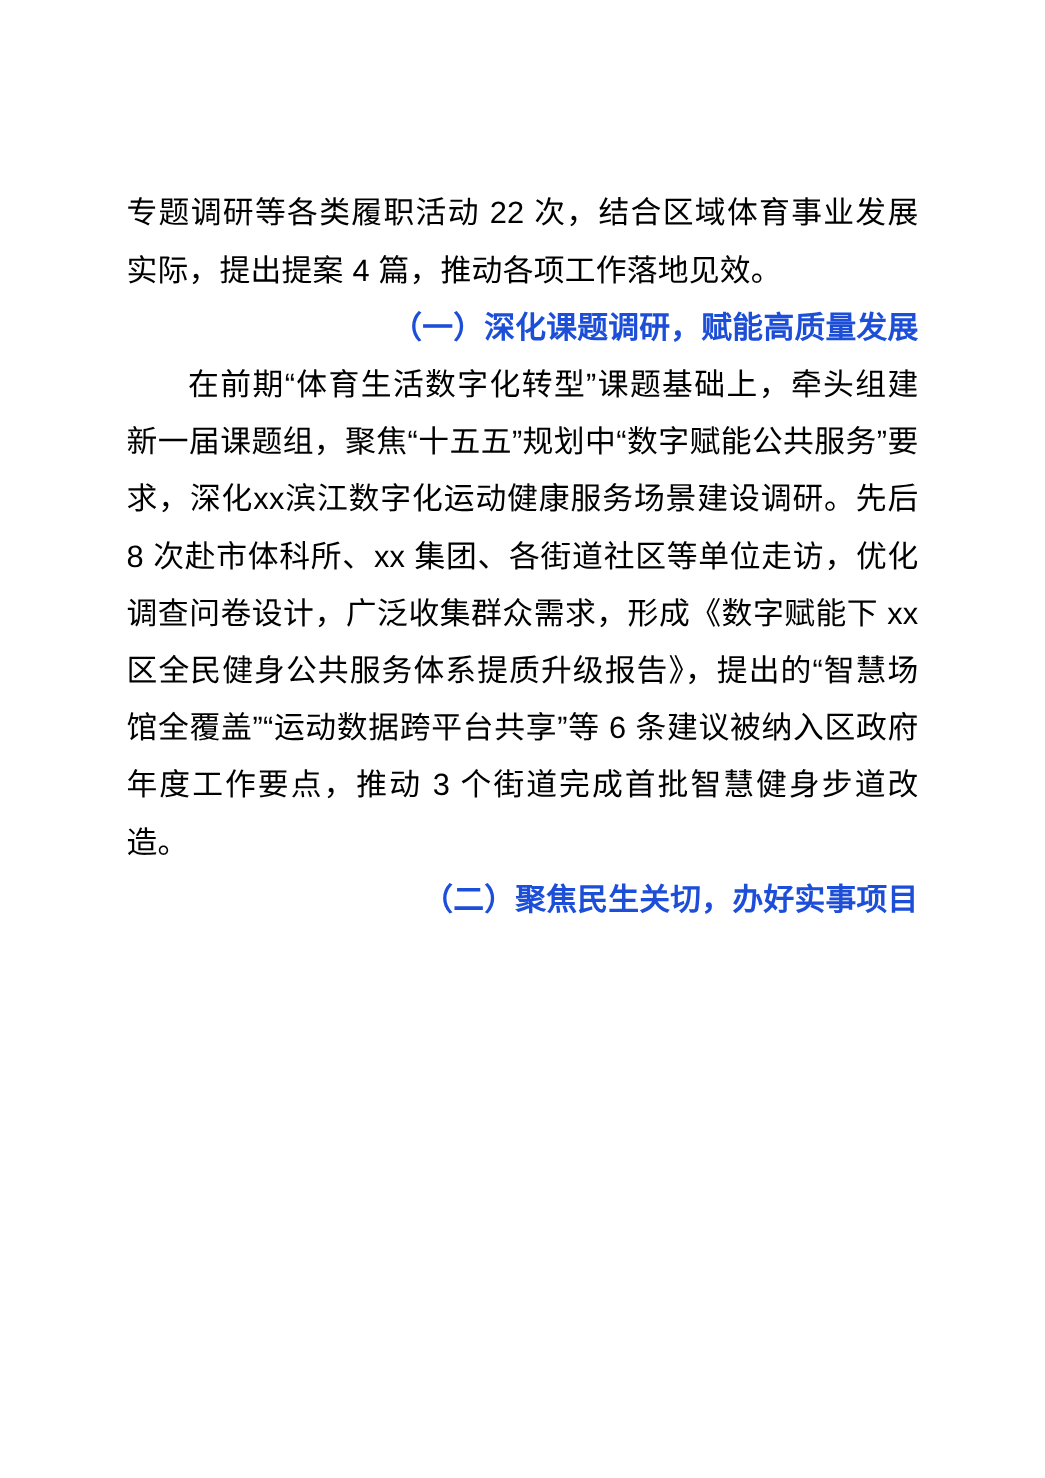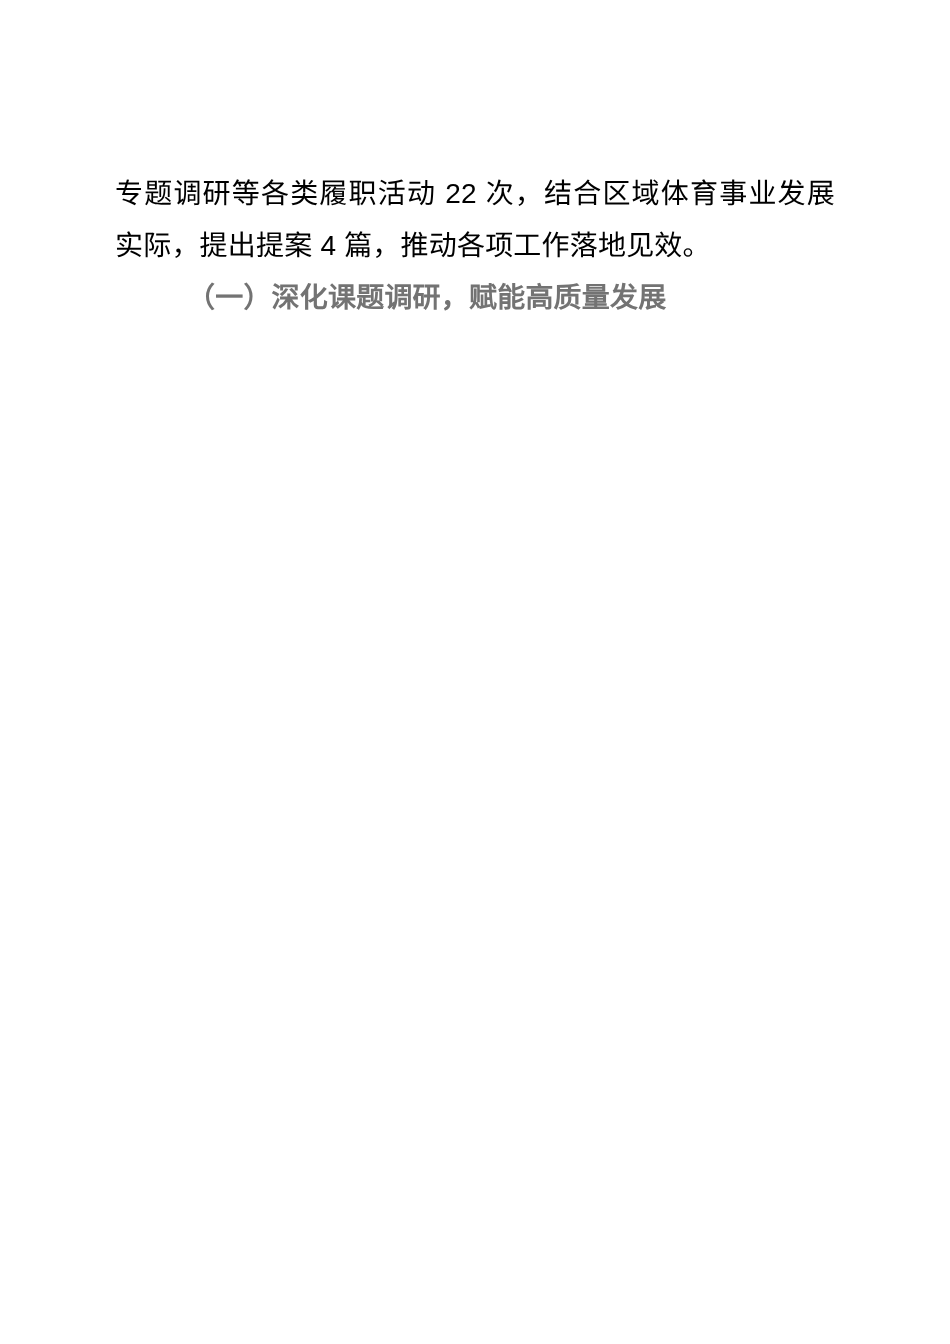--- a/index.html
+++ b/index.html
@@ -52,40 +52,42 @@
 
   .para.no-indent {
     text-indent: 0;
   }
 
   
   .heading {
     font-size: 28px;
     line-height: 52px;
     font-weight: 700;
-    color: #737373;
+    color: #1d4ed8;
     margin: 0;
     text-indent: 72px;
-    text-align: left;
+    text-align: right;
     letter-spacing: 0.2px;
     word-break: break-all;
   }
 
   
   .flow > * + * {
     margin-top: 0;
   }
 </style>
 </head>
 <body>
 
 <div class="page">
   <div class="text-column flow">
 
     <p class="para no-indent">专题调研等各类履职活动 22 次，结合区域体育事业发展实际，提出提案 4 篇，推动各项工作落地见效。</p>
 
     <h2 class="heading">（一）深化课题调研，赋能高质量发展</h2>
 
+    <p class="para indent">在前期“体育生活数字化转型”课题基础上，牵头组建新一届课题组，聚焦“十五五”规划中“数字赋能公共服务”要求，深化xx滨江数字化运动健康服务场景建设调研。先后 8 次赴市体科所、xx 集团、各街道社区等单位走访，优化调查问卷设计，广泛收集群众需求，形成《数字赋能下 xx 区全民健身公共服务体系提质升级报告》，提出的“智慧场馆全覆盖”“运动数据跨平台共享”等 6 条建议被纳入区政府年度工作要点，推动 3 个街道完成首批智慧健身步道改造。</p>
 
+    <h2 class="heading">（二）聚焦民生关切，办好实事项目</h2>
 
 
   </div>
 </div>
 
 </body></html>

